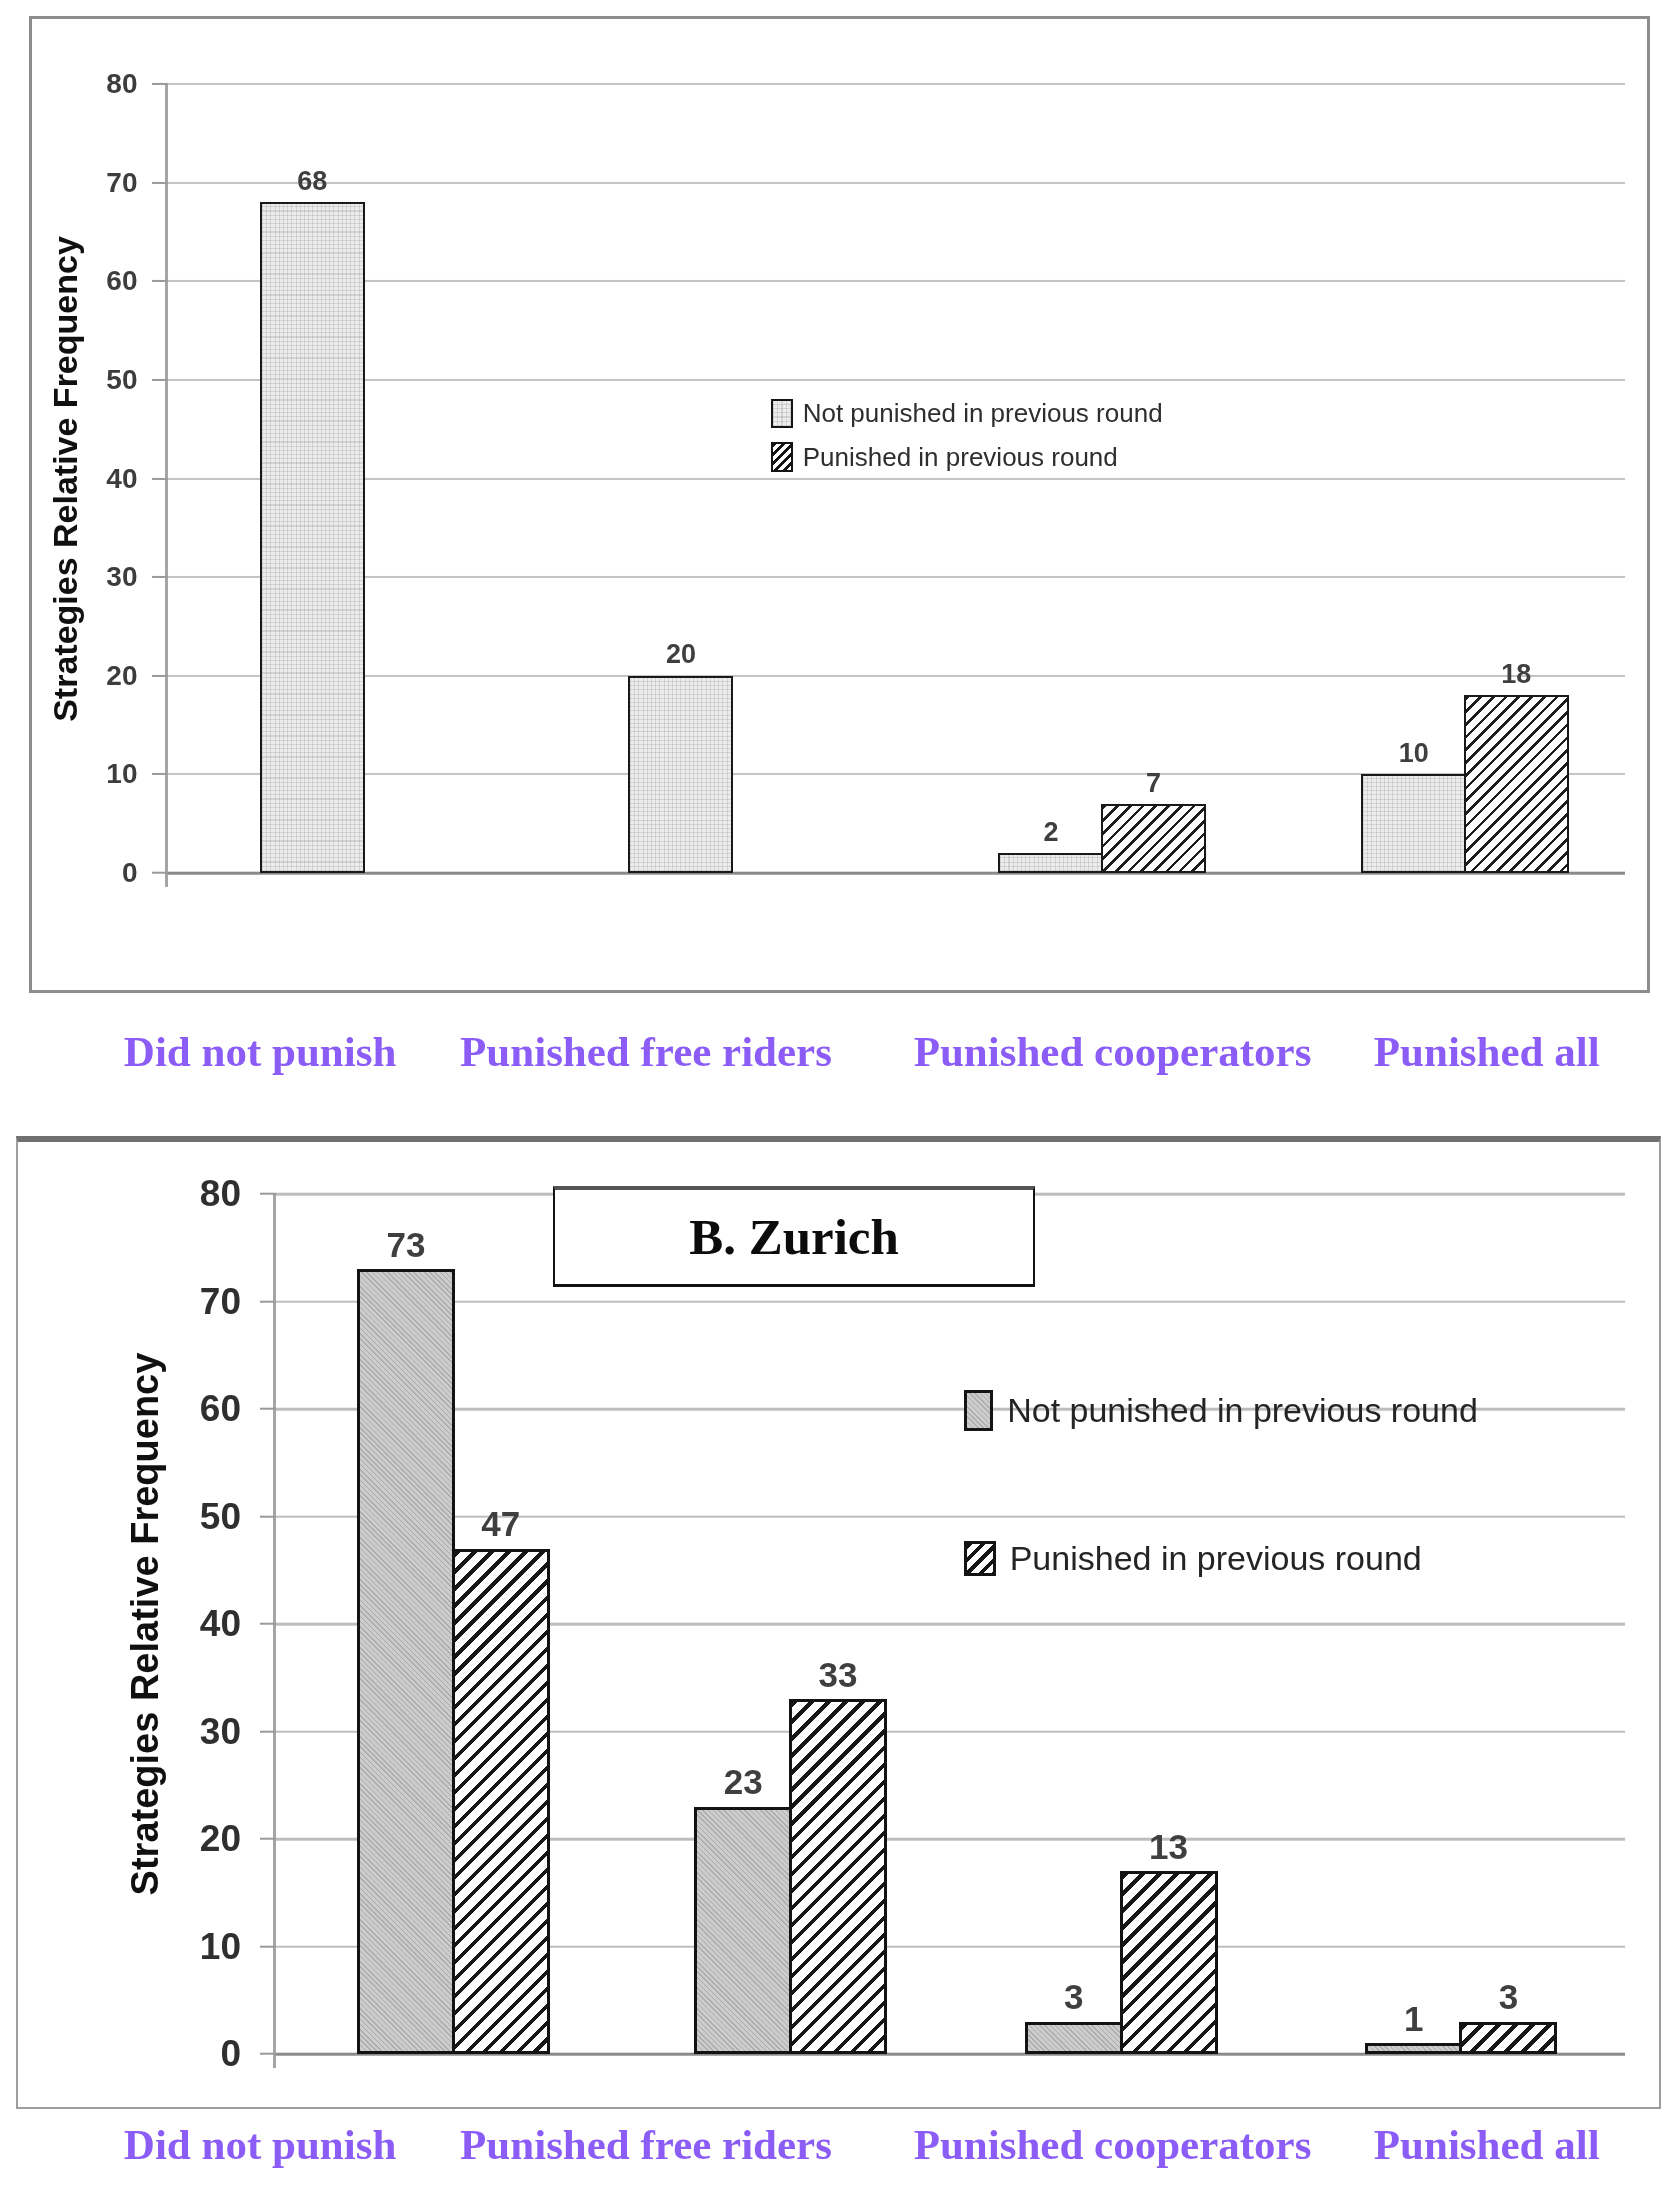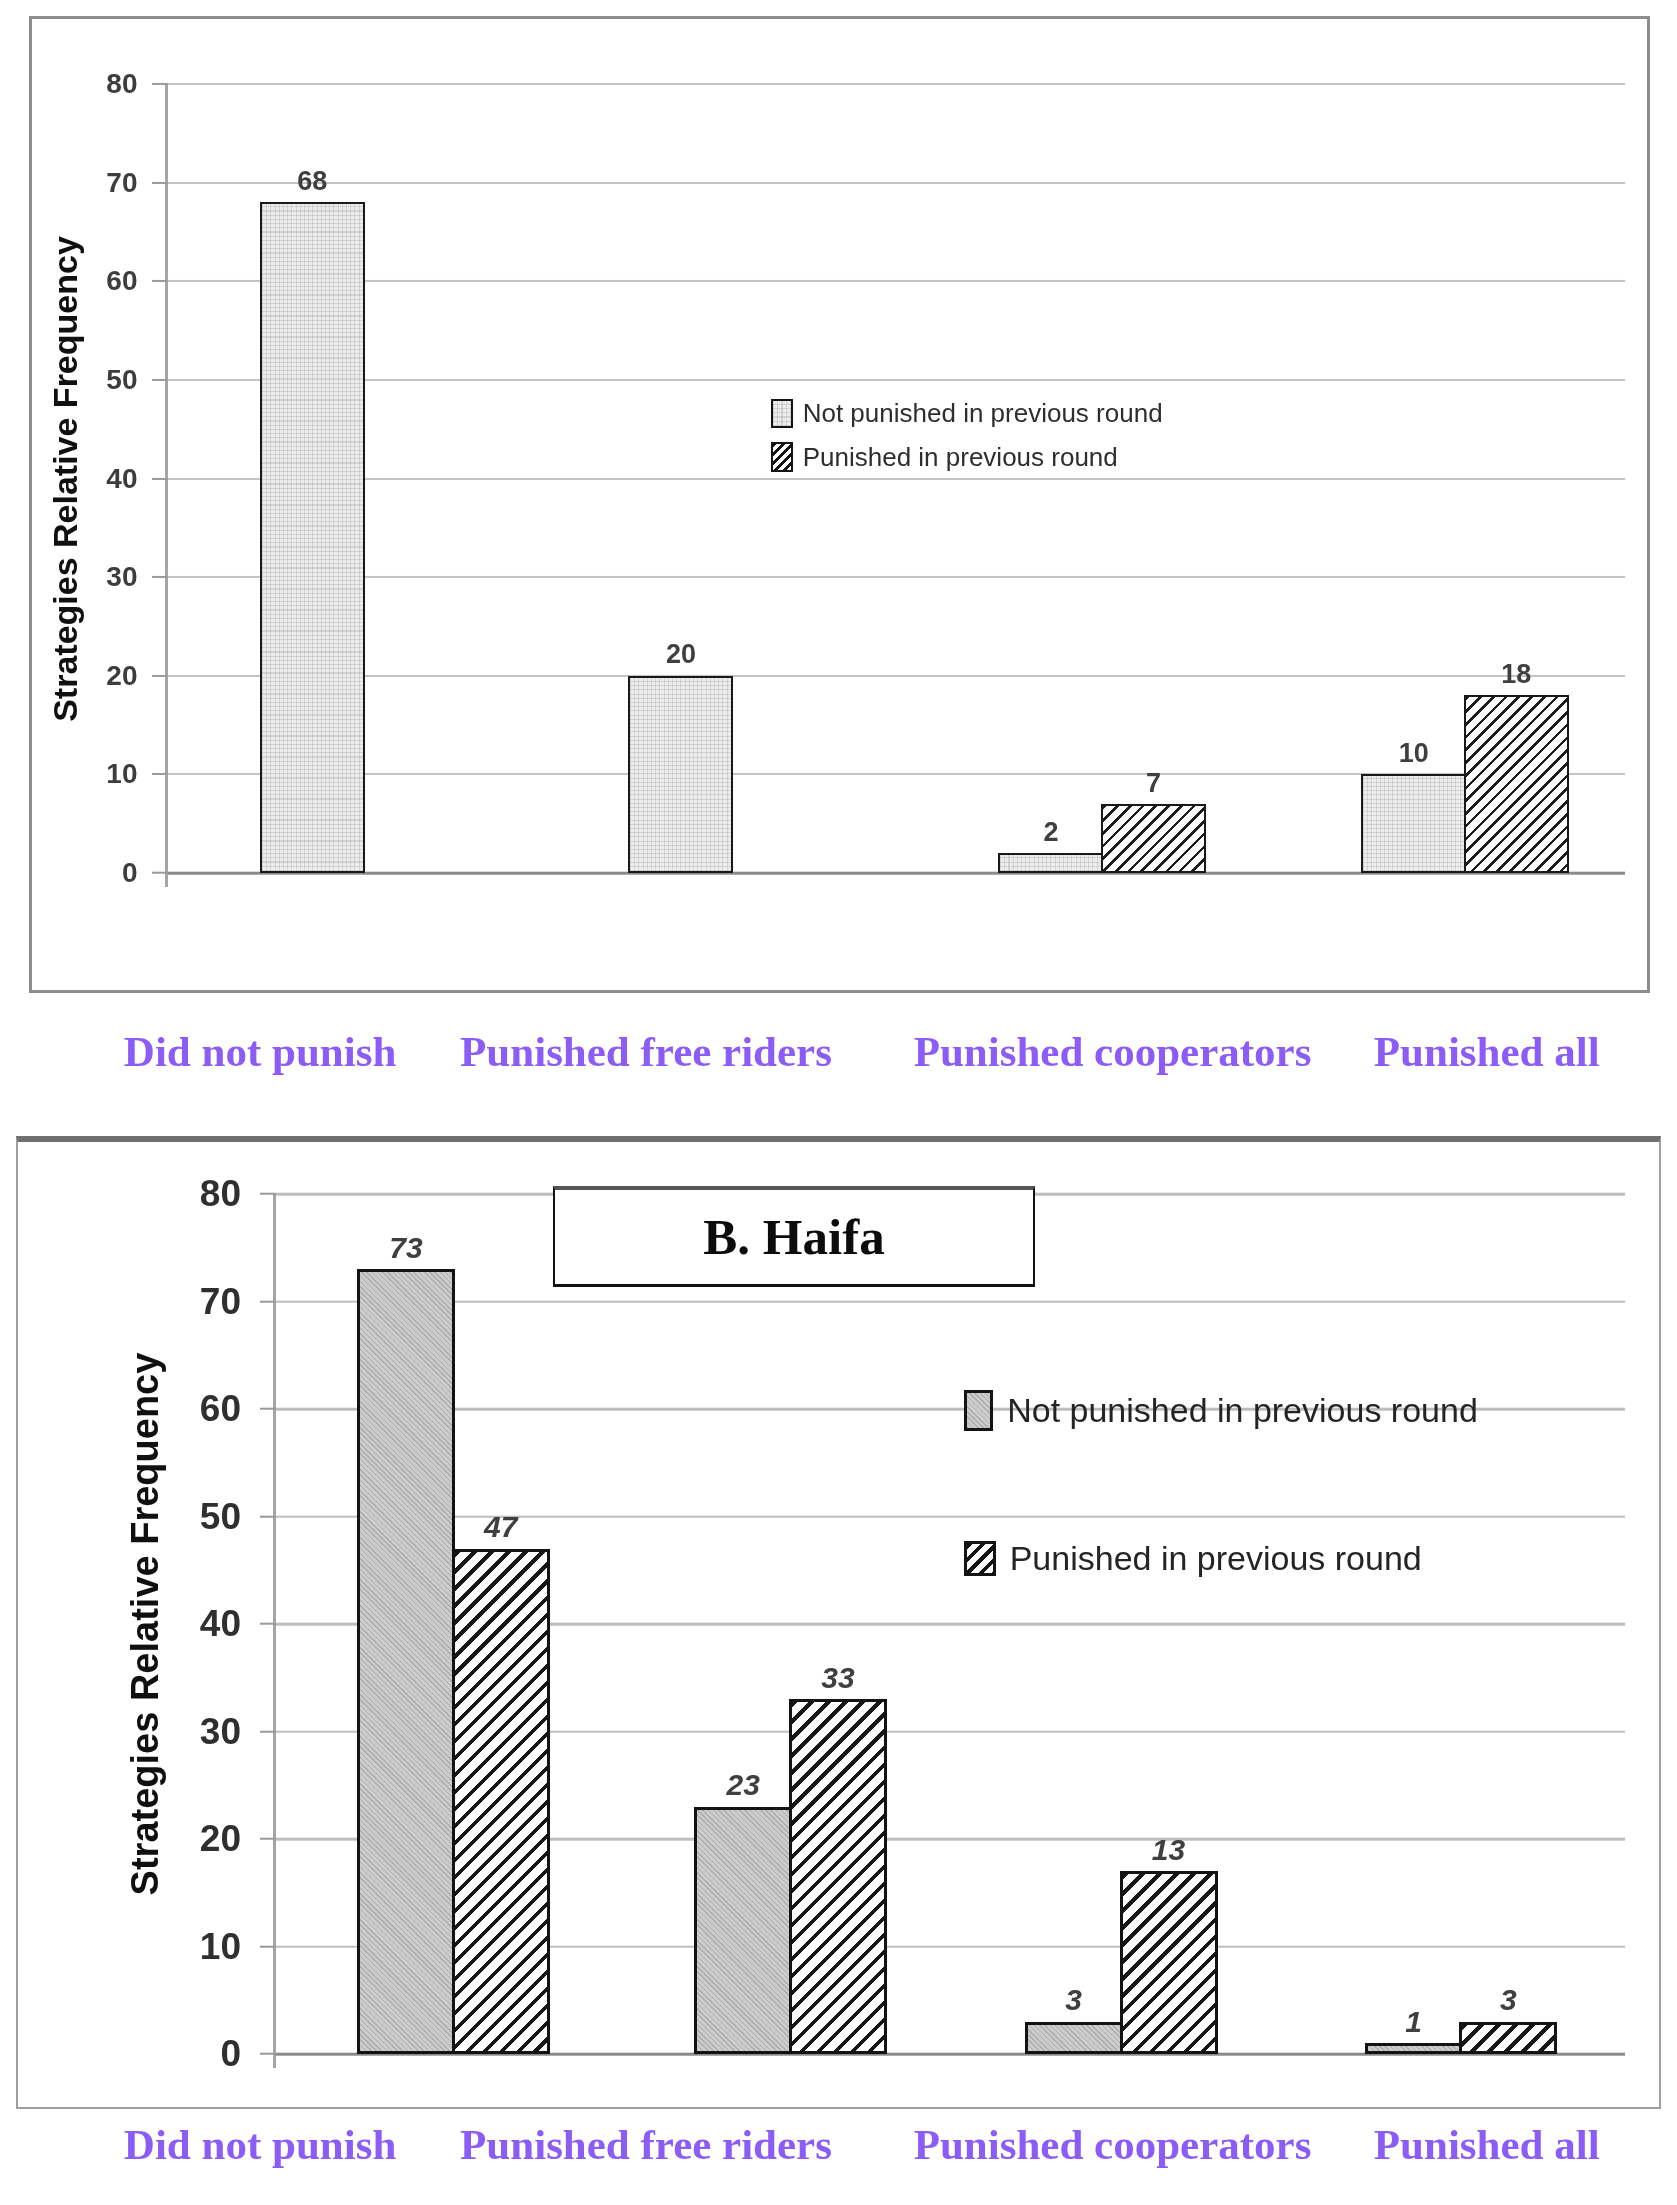--- a/index.html
+++ b/index.html
@@ -59,21 +59,21 @@
   .fill-gray{background-color:#cccccc;background-image:
     repeating-linear-gradient(45deg, rgba(80,80,80,.25) 0 1.1px, transparent 1.1px 3.7px);}
   .fill-hatch-a{background-image:repeating-linear-gradient(135deg, #1d1d1d 0 2.6px, transparent 2.6px 9px);}
   .fill-hatch-b{background-image:repeating-linear-gradient(135deg, #161616 0 3.7px, transparent 3.7px 12px);}
   .sw-hatch-a{background-image:repeating-linear-gradient(135deg, #141414 0 2.6px, transparent 2.6px 6.3px);}
   .sw-hatch-b{background-image:repeating-linear-gradient(135deg, #141414 0 3.7px, transparent 3.7px 9.5px);}
 
   .val{position:absolute;left:50%;bottom:calc(100% + 7.4px);transform:translateX(-50%);
     font-weight:bold;color:#3f3f3f;}
   .pa .val{font-size:27px;margin-top:24px;}
-  .pb .val{font-size:30px;font-style:italic;}
+  .pb .val{font-size:35px;}
 
   
   .ylab{position:absolute;white-space:nowrap;font-weight:bold;color:#101010;
     transform:translate(-50%,-50%) rotate(-90deg);z-index:3;}
   .pa .ylab{left:33px;top:460px;font-size:34px;}
   .pb .ylab{left:127px;top:482px;font-size:38px;}
 
   
   .cat-row{position:absolute;left:0;width:100%;height:68px;}
   .row-a{top:1027px;}
@@ -196,21 +196,21 @@
         <span class="tk">20</span>
       </div>
     <div class="gl" style="top:87.5%">
         <span class="tk">10</span>
       </div>
     <div class="gl base" style="top:100%">
         <span class="tk">0</span>
       </div>
 
     <div class="titlebox">
-      <span>B. Haifa</span>
+      <span>B. Zurich</span>
     </div>
 
     <div class="legend">
       <div class="lrow">
         <span class="sw fill-gray"></span>
         <span>Not punished in previous round</span>
       </div>
       <div class="lrow">
         <span class="sw swh sw-hatch-b"></span>
         <span>Punished in previous round</span>

